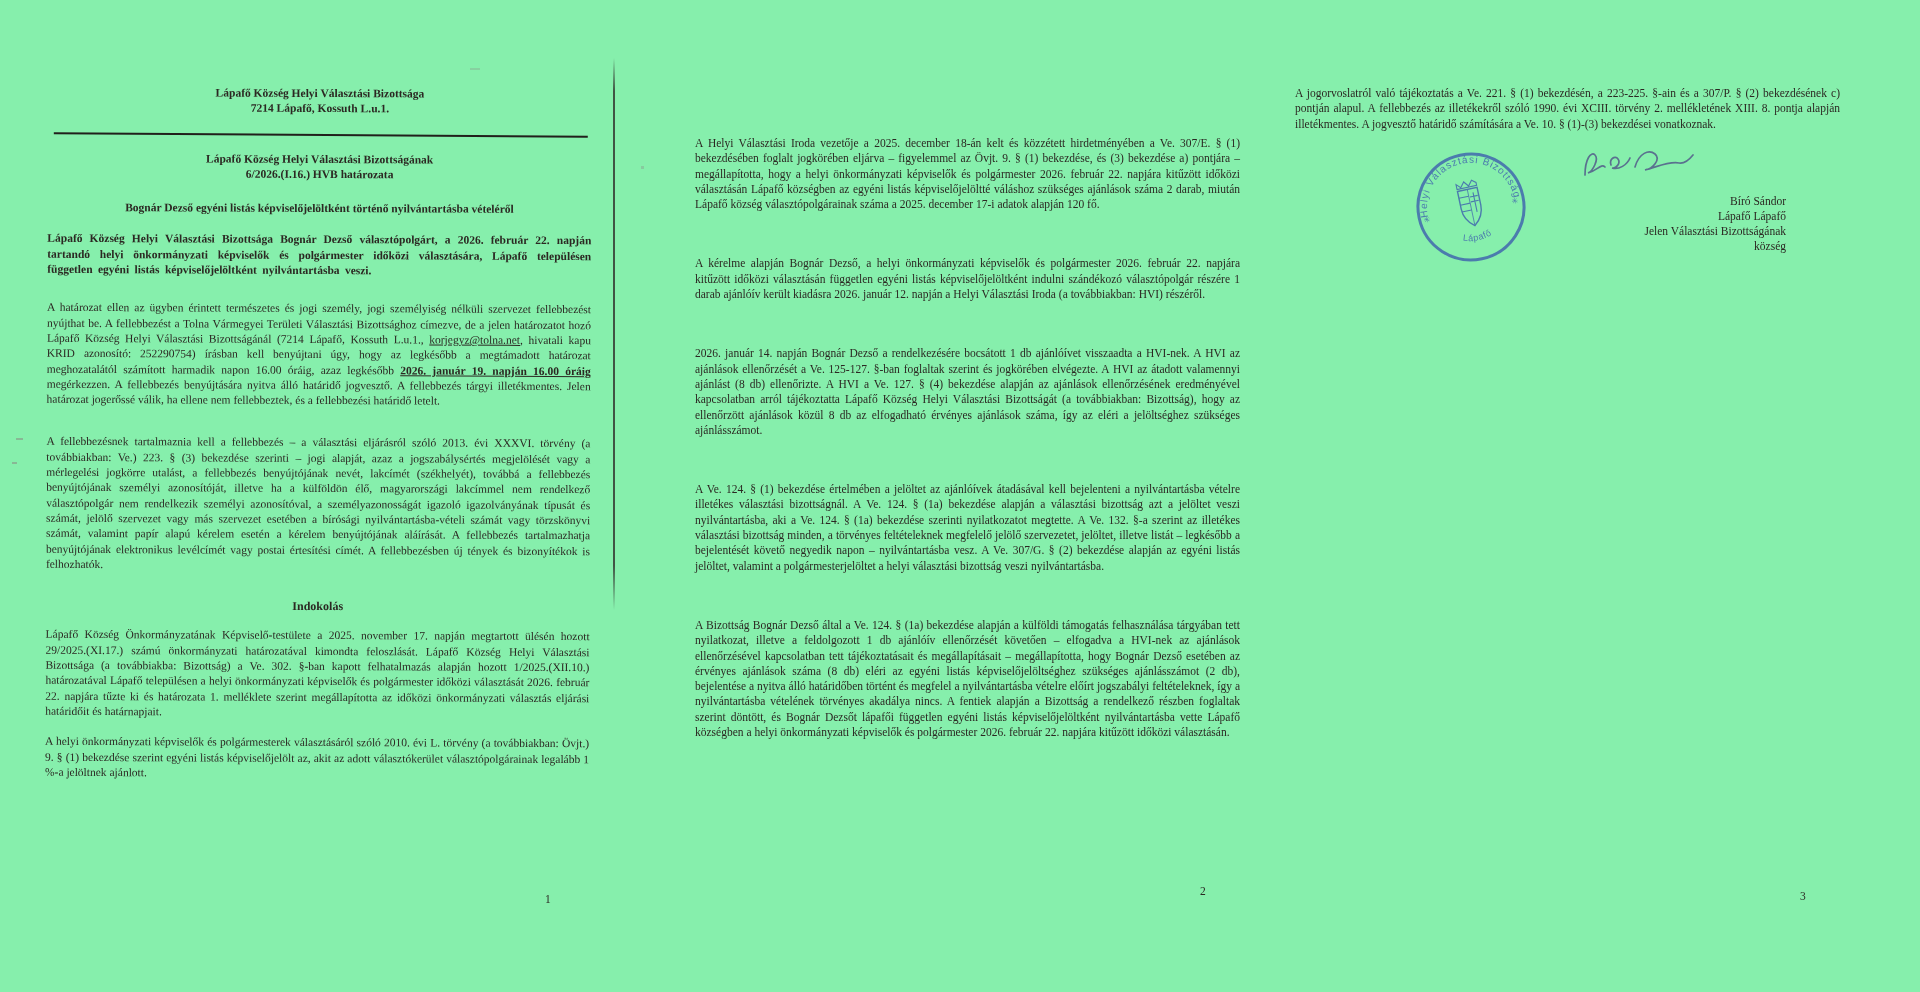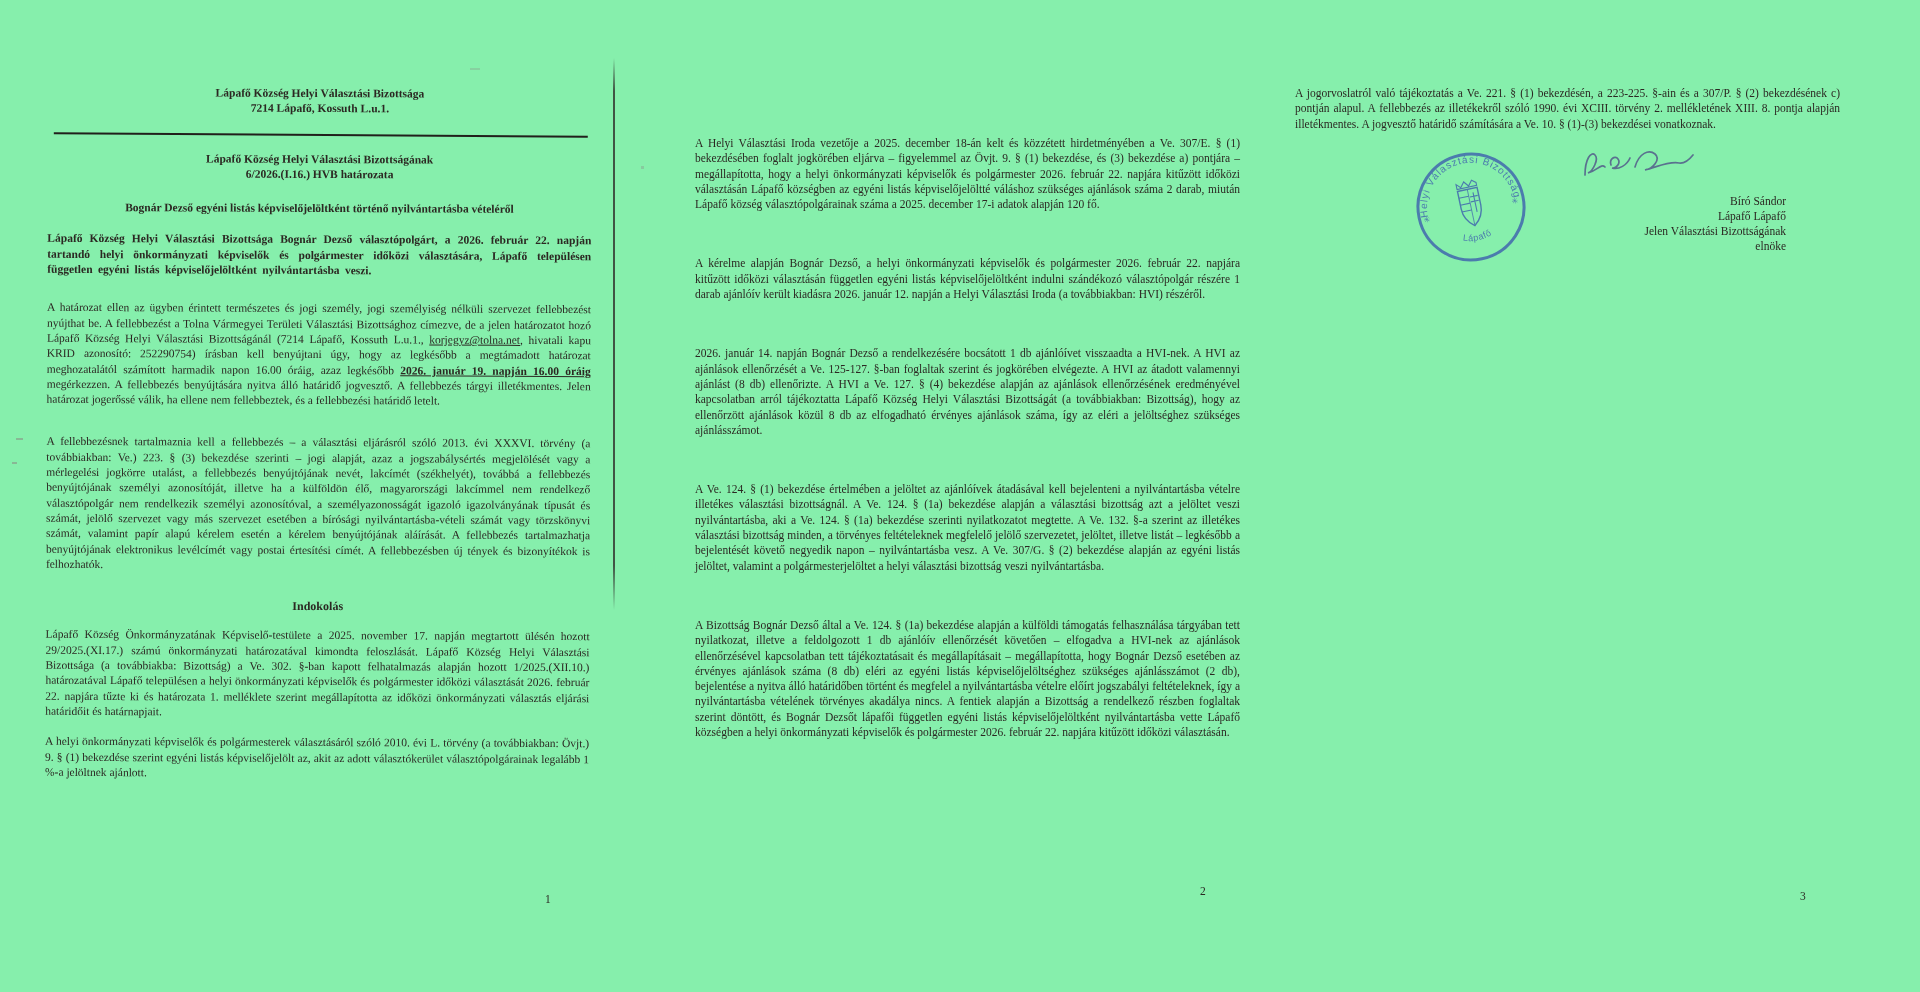--- a/index.html
+++ b/index.html
@@ -104,21 +104,21 @@
       </svg>
 
       <svg class="signature-svg" width="126" height="48" viewBox="0 0 126 48">
         <path d="M10,34 C10,18 16,10 20,14 C24,18 18,30 13,32 C22,30 26,22 30,26 M36,24 C34,18 40,14 43,18 C46,22 41,28 37,27 C44,29 52,24 55,17 M60,26 C64,12 74,8 80,13 C86,18 78,28 70,29 C82,26 94,20 104,22 C110,23 114,19 118,14" stroke="#56648c" stroke-width="1.7" fill="none" stroke-linecap="round"></path>
       </svg>
 
       <div class="sig-block">
         <div>Bíró Sándor</div>
         <div>Lápafő Lápafő</div>
         <div>Jelen Választási Bizottságának</div>
-        <div>elnöke</div>
+        <div>község</div>
       </div>
     </div>
   </section>
 
   <div class="pagenum" style="left:545px;top:893px;">1</div>
   <div class="pagenum" style="left:1200px;top:885px;">2</div>
   <div class="pagenum" style="left:1800px;top:890px;">3</div>
 
 </div>
 

